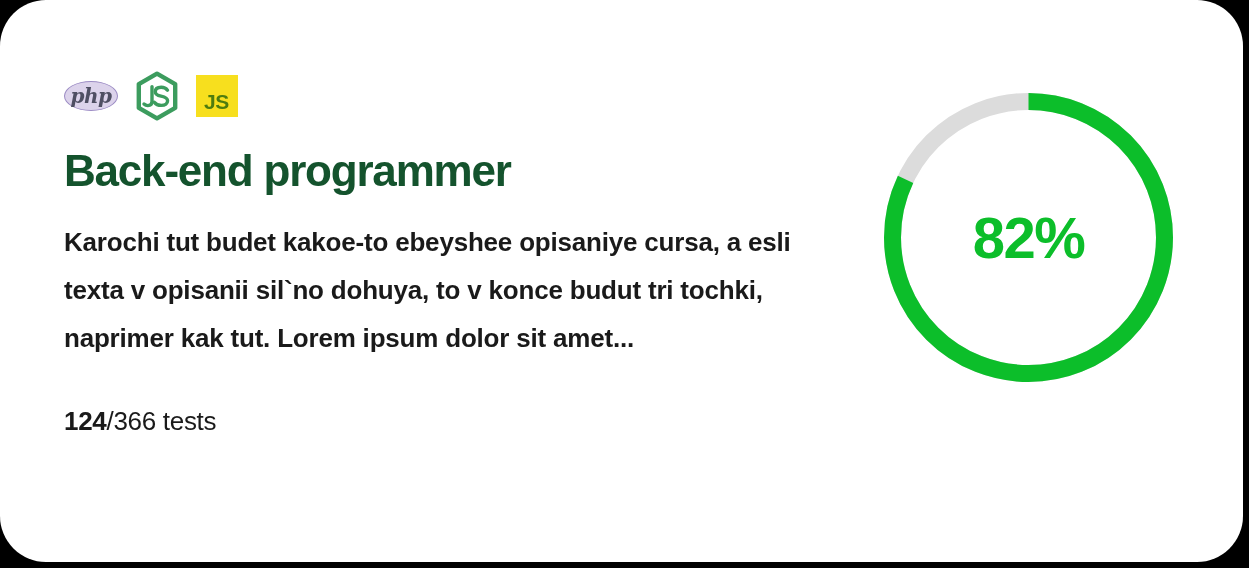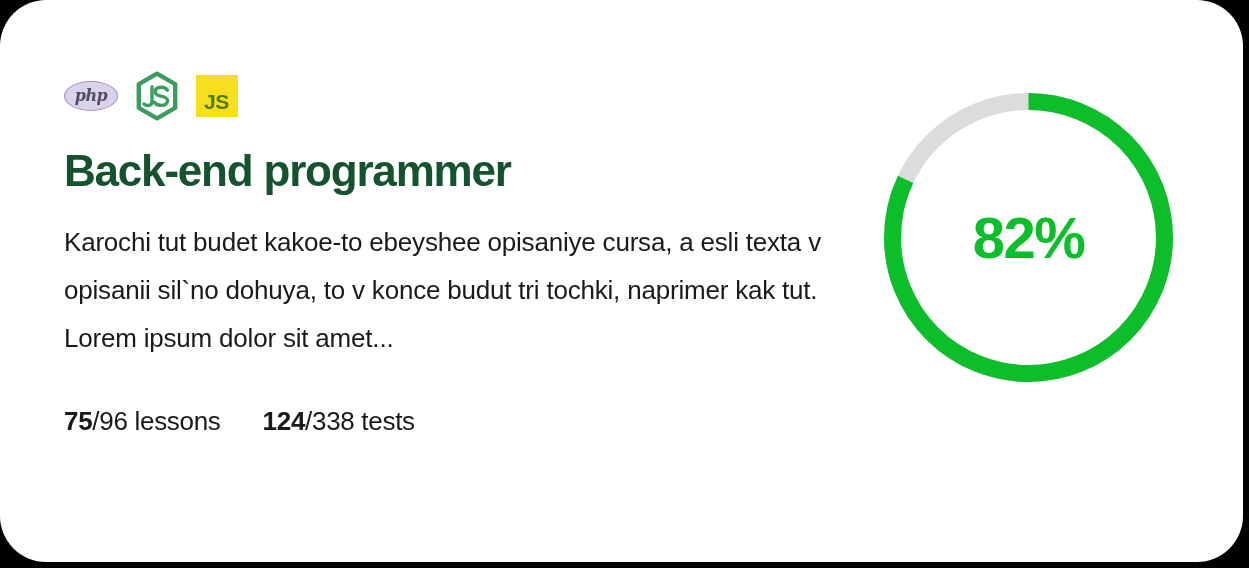--- a/index.html
+++ b/index.html
@@ -53,21 +53,21 @@
     background: #DCD3EB;
     border: 1.6px solid #9C8CC4;
     display: flex;
     align-items: center;
     justify-content: center;
   }
   #icon-php .php-text {
     font-family: "DejaVu Serif", serif;
     font-style: italic;
     font-weight: 700;
-    font-size: 16px;
+    font-size: 20px;
     color: #4F4F63;
     letter-spacing: -0.5px;
     line-height: 1;
     transform: translateY(-0.5px);
   }
 
   
   #icon-node { width: 46px; height: 50px; }
 
   
@@ -95,21 +95,21 @@
     font-weight: 700;
     color: #14532d;
     letter-spacing: -1.2px;
     line-height: 1.05;
     white-space: nowrap;
   }
 
   #course-description {
     margin-top: 24px;
     font-size: 26px;
-    font-weight: 400;
+    font-weight: 700;
     color: #1A1A1A;
     line-height: 48px;
     letter-spacing: -0.2px;
     max-width: 760px;
   }
 
   #stats-row {
     margin-top: 44px;
     display: flex;
     align-items: baseline;
@@ -177,26 +177,23 @@
 
     </div>
 
     <h1 id="course-title">Back-end programmer</h1>
 
     <p id="course-description">Karochi tut budet kakoe-to ebeyshee opisaniye cursa, a esli texta v opisanii sil`no dohuya, to v konce budut tri tochki, naprimer kak tut. Lorem ipsum dolor sit amet...</p>
 
     <div id="stats-row">
 
 
+
       <div class="stat-item">
-        <span class="stat-current">75</span><span class="stat-rest">/96 lessons</span>
-      </div>
-
-      <div class="stat-item">
-        <span class="stat-current">124</span><span class="stat-rest">/338 tests</span>
+        <span class="stat-current">124</span><span class="stat-rest">/366 tests</span>
       </div>
 
     </div>
 
   </div>
 
   <div id="progress-ring-wrap">
     <svg id="progress-ring-svg" viewBox="0 0 289 289">
       <circle id="ring-track" cx="144.5" cy="144.5" r="136" fill="none" stroke="#DCDCDC" stroke-width="17"></circle>
       <circle id="ring-fill" cx="144.5" cy="144.5" r="136" fill="none" stroke="#0CBE2A" stroke-width="17" transform="rotate(-90 144.5 144.5)" stroke-dasharray="854.51" stroke-dashoffset="153.81"></circle>

